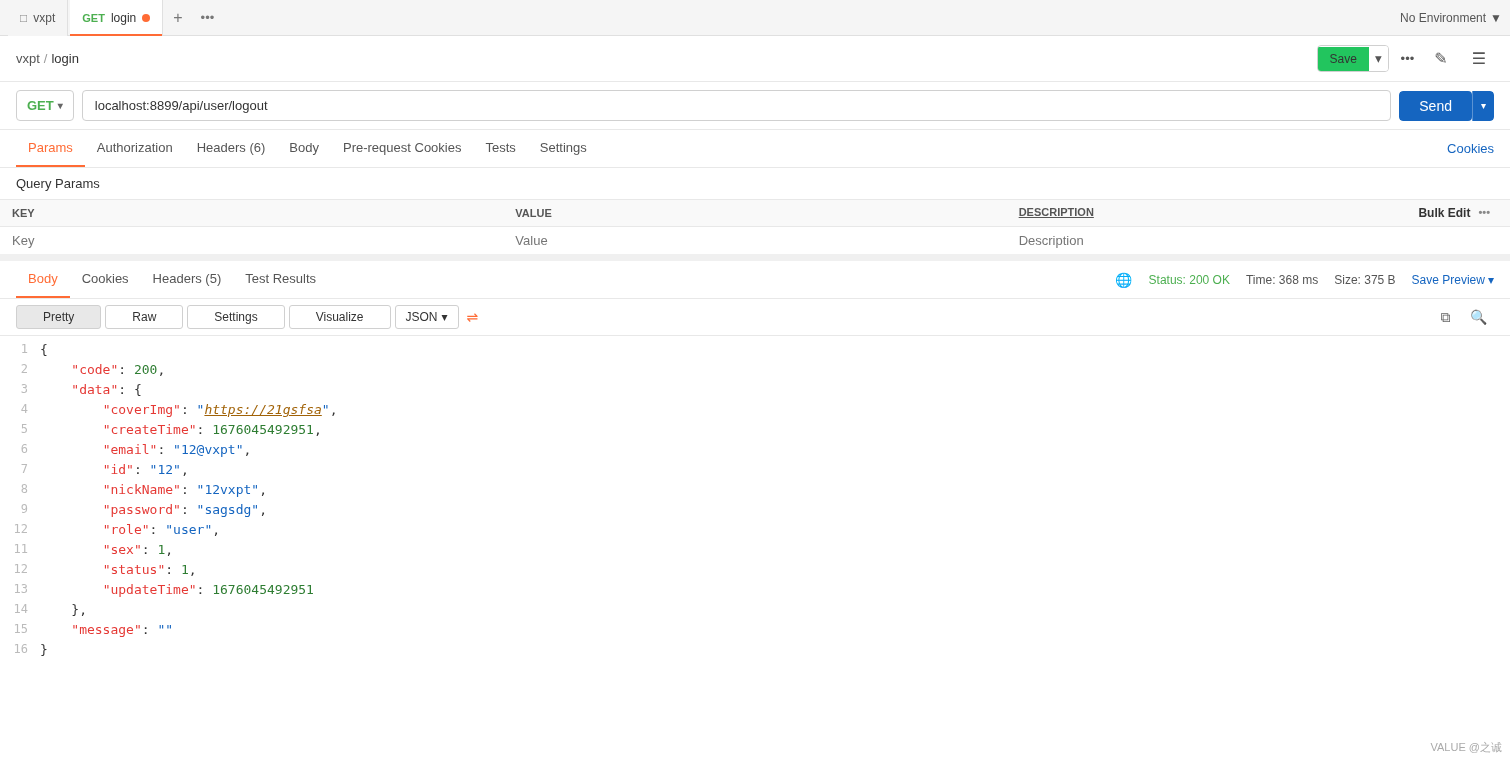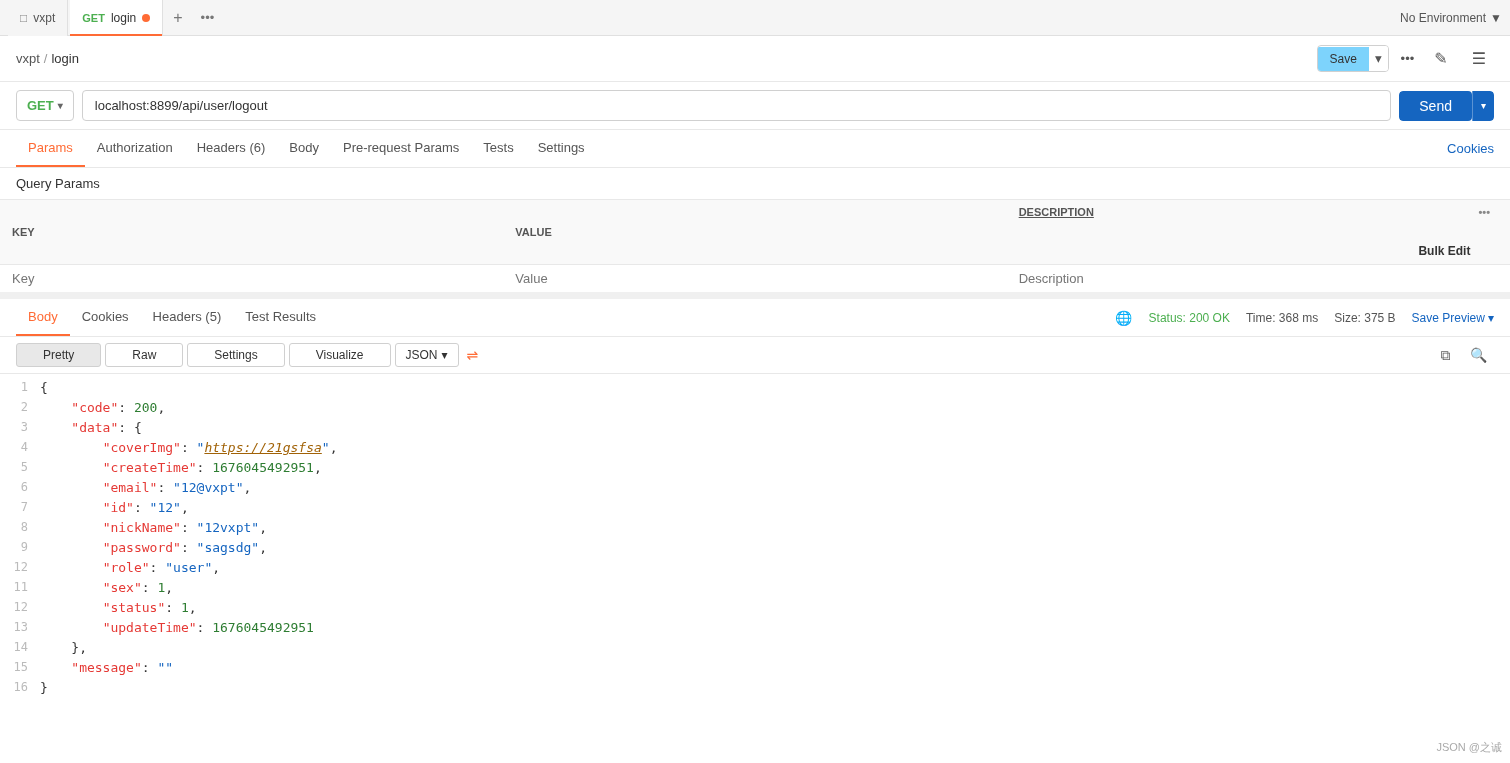--- a/index.html
+++ b/index.html
@@ -15,21 +15,21 @@
     .tab-more { padding: 0 8px; cursor: pointer; color: #777; }
     .tab-env { margin-left: auto; display: flex; align-items: center; gap: 4px; color: #555; font-size: 12px; cursor: pointer; }
 
     
     .breadcrumb-bar { display: flex; align-items: center; justify-content: space-between; padding: 8px 16px; border-bottom: 1px solid #e8e8e8; background: #fff; }
     .breadcrumb { display: flex; align-items: center; gap: 4px; font-size: 13px; color: #555; }
     .breadcrumb .sep { color: #999; }
     .breadcrumb .current { font-weight: 500; color: #333; }
     .breadcrumb-actions { display: flex; align-items: center; gap: 8px; }
     .save-btn { display: flex; align-items: center; gap: 0; border: 1px solid #d0d0d0; border-radius: 4px; overflow: hidden; }
-    .save-btn-main { padding: 5px 12px; background: #7dd3fc; cursor: pointer; font-size: 12px; color: #333; border: none; }
+    .save-btn-main { padding: 5px 12px; background: #22c55e; cursor: pointer; font-size: 12px; color: #333; border: none; }
     .save-btn-caret { padding: 5px 6px; background: #fff; cursor: pointer; border-left: 1px solid #d0d0d0; border: none; color: #555; }
     .breadcrumb-icon-btn { padding: 5px 8px; cursor: pointer; color: #555; background: none; border: 1px solid #d0d0d0; border-radius: 4px; }
 
     
     .url-bar { display: flex; align-items: center; padding: 8px 16px; background: #fff; border-bottom: 1px solid #e8e8e8; gap: 8px; }
     .method-select { display: flex; align-items: center; gap: 4px; padding: 7px 10px; border: 1px solid #d0d0d0; border-radius: 4px; cursor: pointer; font-size: 13px; color: #4CAF50; font-weight: 600; background: #fff; }
     .method-caret { color: #666; font-size: 10px; }
     .url-input { flex: 1; padding: 7px 12px; border: 1px solid #d0d0d0; border-radius: 4px; font-size: 13px; color: #333; background: #fff; outline: none; }
     .send-btn { padding: 7px 20px; background: #1565C0; color: #fff; border: none; border-radius: 4px; cursor: pointer; font-size: 14px; font-weight: 500; display: flex; align-items: center; gap: 6px; }
     .send-btn-caret { padding: 7px 8px; background: #1565C0; color: #fff; border: none; border-left: 1px solid rgba(255,255,255,0.3); cursor: pointer; font-size: 10px; border-radius: 0 4px 4px 0; }
@@ -153,21 +153,21 @@
   <div class="req-tab">
     <span>Authorization</span>
   </div>
   <div class="req-tab">
     <span>Headers (6)</span>
   </div>
   <div class="req-tab">
     <span>Body</span>
   </div>
   <div class="req-tab">
-    <span>Pre-request Params</span>
+    <span>Pre-request Cookies</span>
   </div>
   <div class="req-tab">
     <span>Tests</span>
   </div>
   <div class="req-tab">
     <span>Settings</span>
   </div>
   <div class="req-tab-right">
     <span>Cookies</span>
   </div>
@@ -182,21 +182,21 @@
       <tr>
         <th class="col-key">
           <span>KEY</span>
         </th>
         <th class="col-val">
           <span>VALUE</span>
         </th>
         <th class="col-desc">
           <span>DESCRIPTION</span>
           <span class="th-more" style="float:right;margin-right:8px;">•••</span>
-          <span class="bulk-edit" style="float:right;margin-right:8px;margin-top:38px;">Bulk Edit</span>
+          <span class="bulk-edit" style="float:right;margin-right:8px;">Bulk Edit</span>
         </th>
       </tr>
     </thead>
     <tbody>
       <tr>
         <td class="col-key"><input type="text" placeholder="Key" style=""></td>
         <td class="col-val"><input type="text" placeholder="Value" style=""></td>
         <td class="col-desc"><input type="text" placeholder="Description" style=""></td>
       </tr>
     </tbody>
@@ -308,14 +308,14 @@
       <span class="line-content">    <span class="json-key">"message"</span><span class="json-brace">: </span><span class="json-string">""</span></span>
     </div>
     <div class="code-line">
       <span class="line-num">16</span>
       <span class="line-content json-brace">}</span>
     </div>
   </div>
 </div>
 
 <div class="watermark">
-  <span>JSON @之诚</span>
+  <span>VALUE @之诚</span>
 </div>
 
 </body></html>

